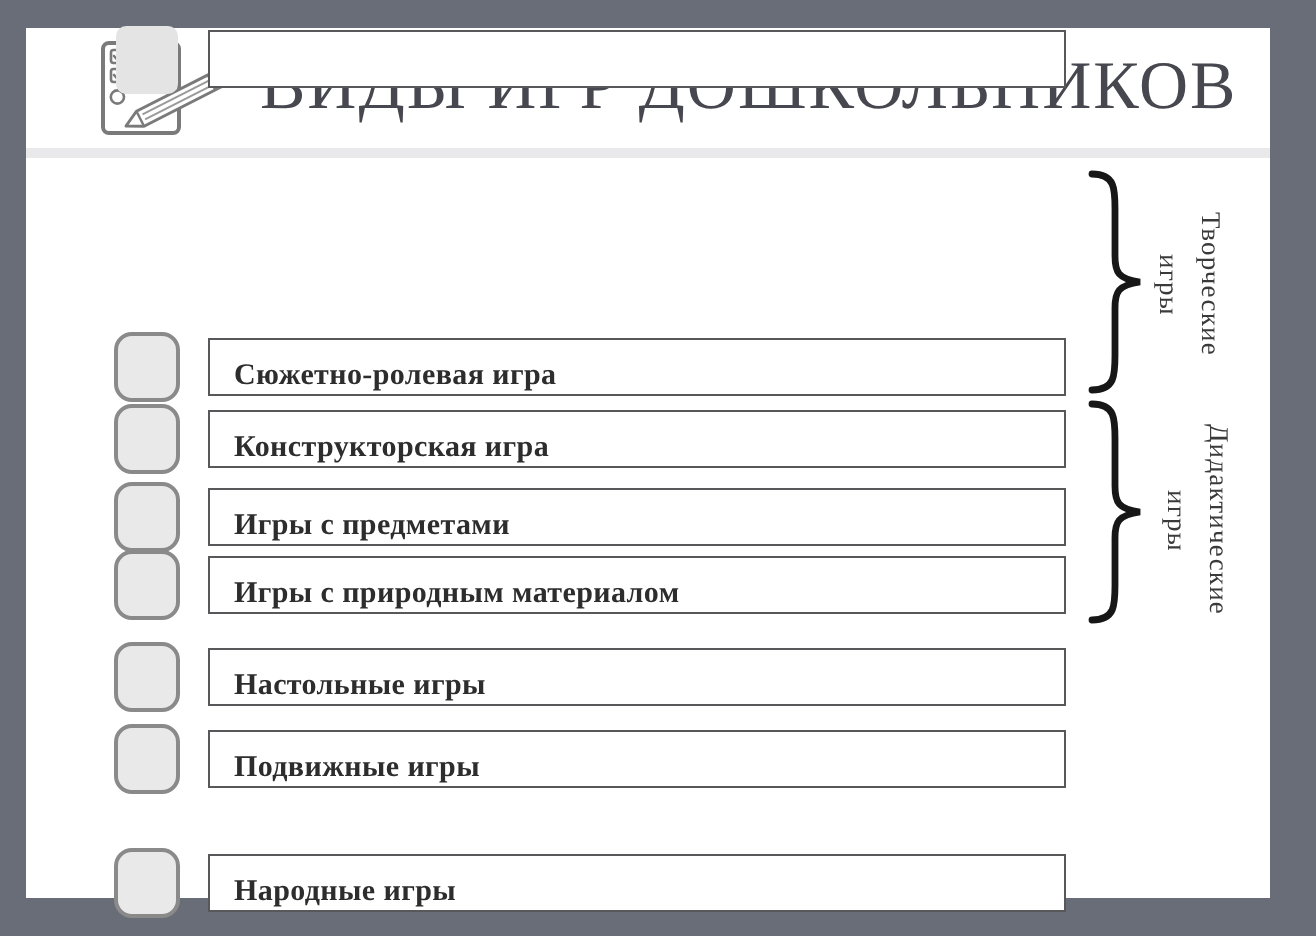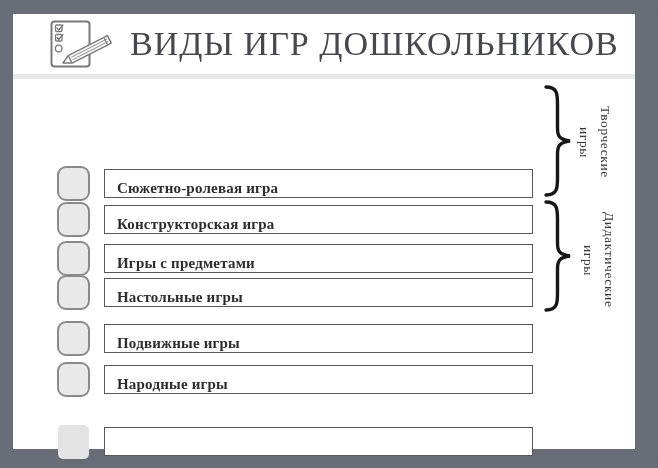--- a/index.html
+++ b/index.html
@@ -151,20 +151,26 @@
     </div>
     <div class="row">
       <div class="checkbox"></div>
       <div class="item-box">
         <span class="item-label">Игры с предметами</span>
       </div>
     </div>
     <div class="row">
       <div class="checkbox"></div>
       <div class="item-box">
+        <span class="item-label">Игры с природным материалом</span>
+      </div>
+    </div>
+    <div class="row">
+      <div class="checkbox"></div>
+      <div class="item-box">
         <span class="item-label">Настольные игры</span>
       </div>
     </div>
     <div class="row">
       <div class="checkbox"></div>
       <div class="item-box">
         <span class="item-label">Подвижные игры</span>
       </div>
     </div>
     <div class="row">

